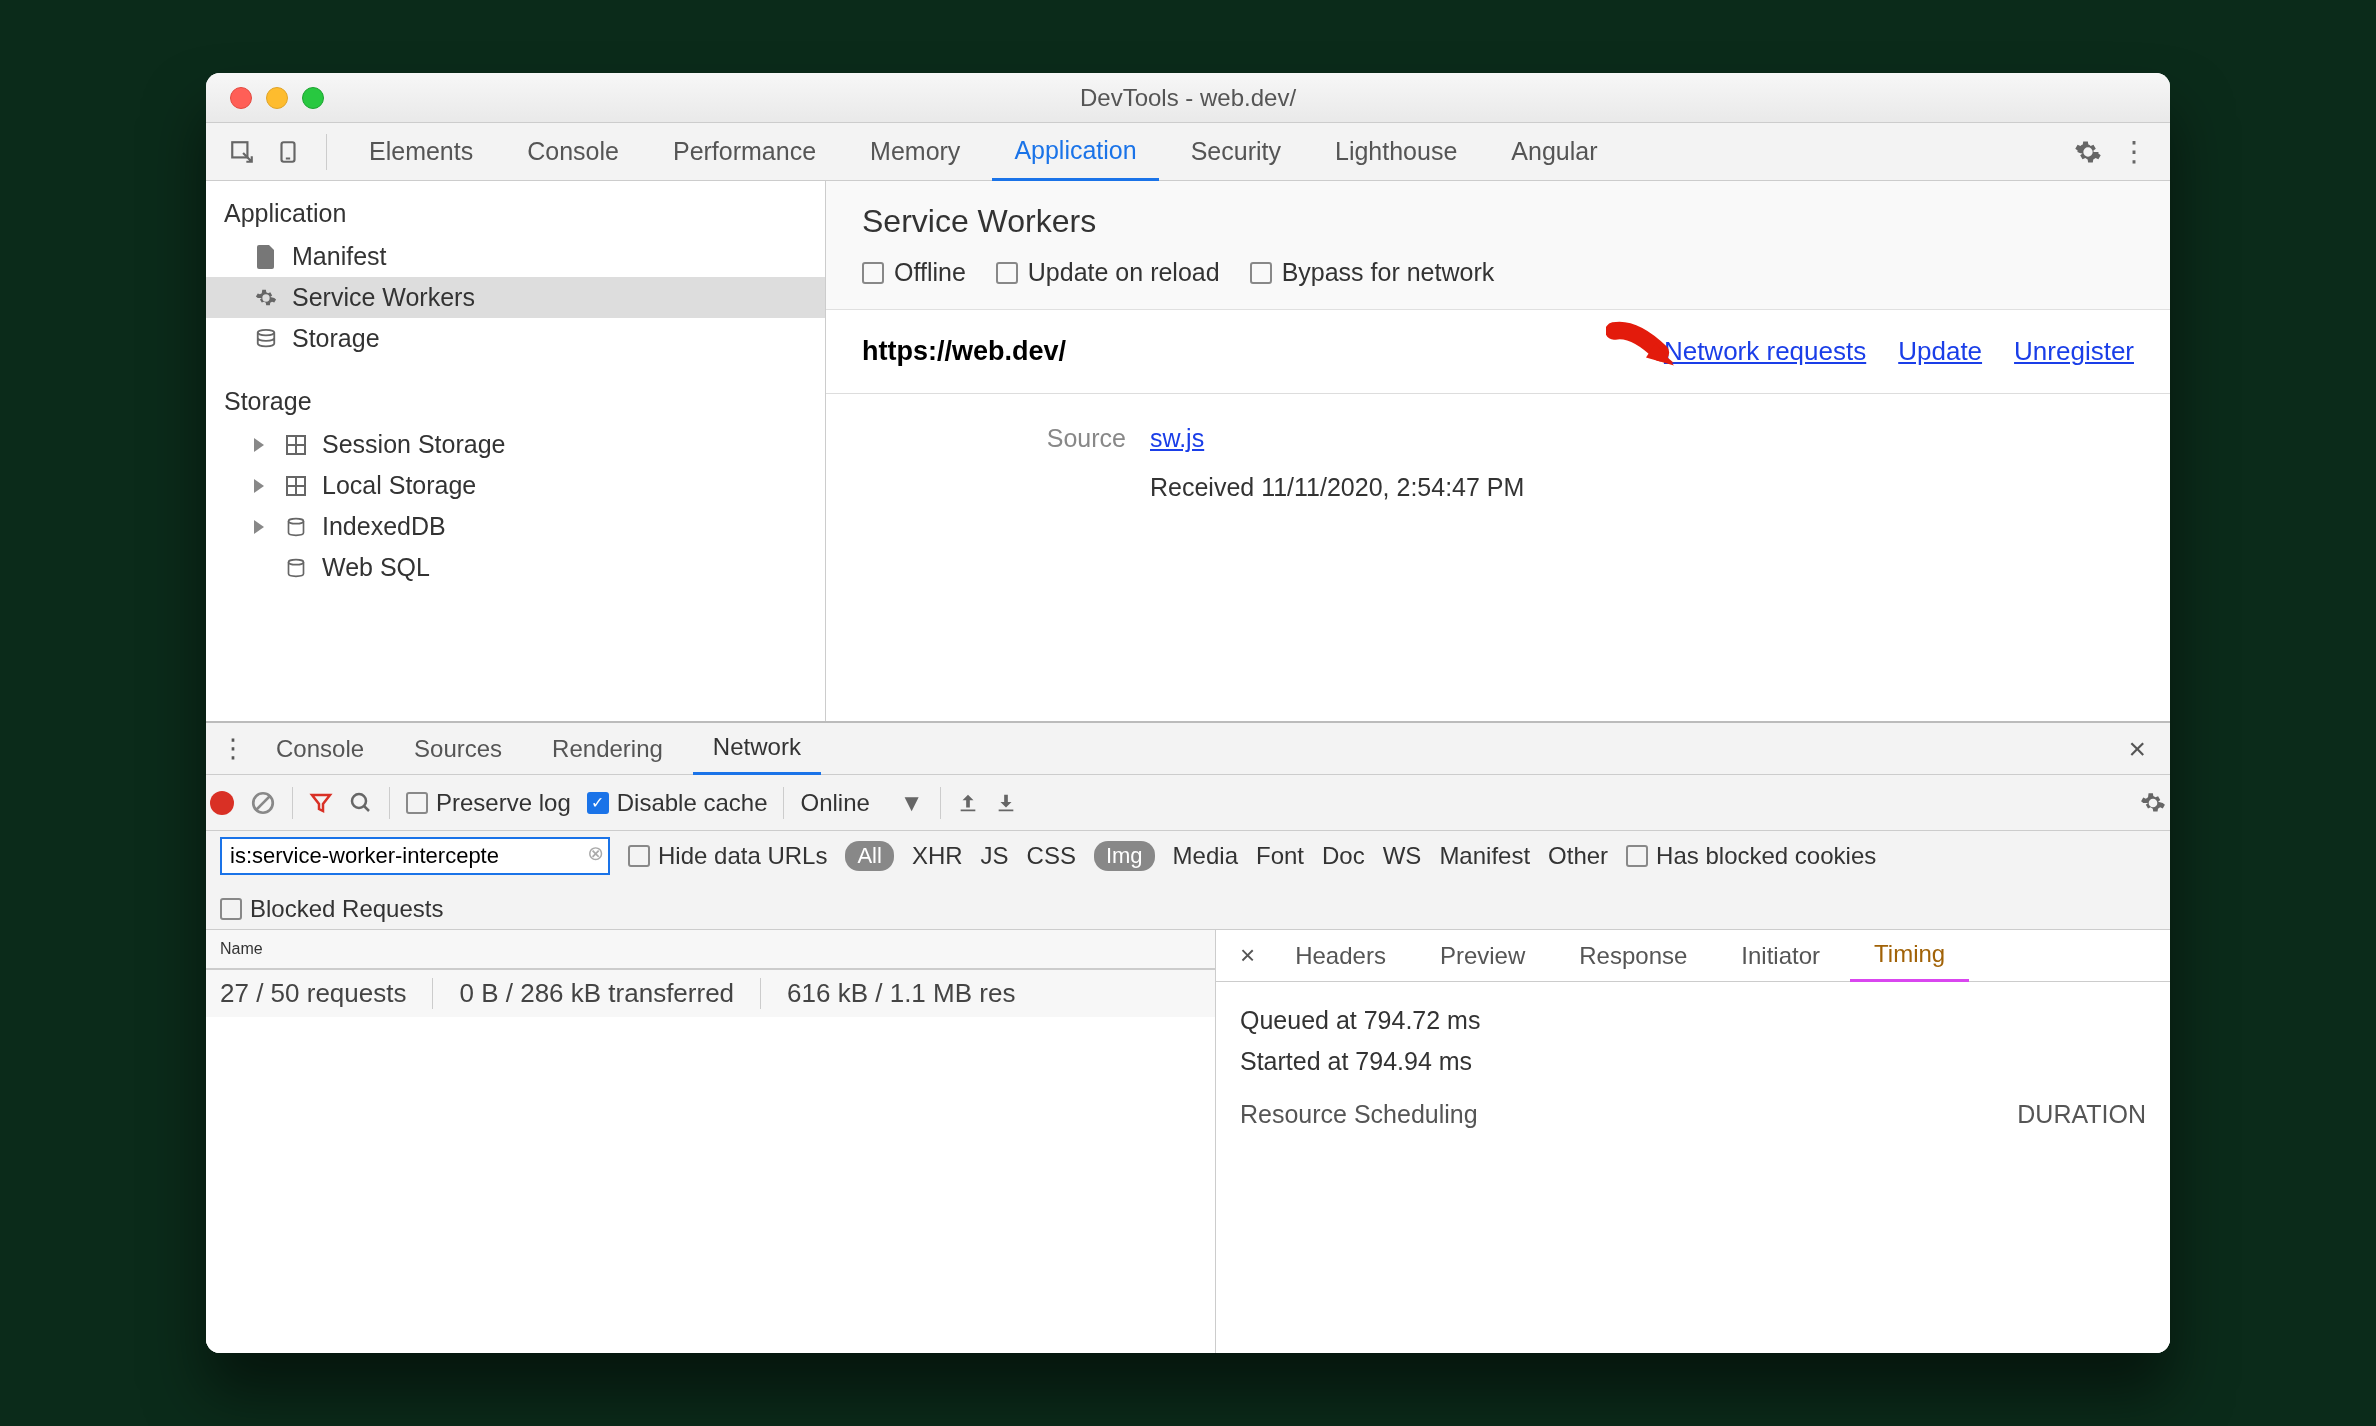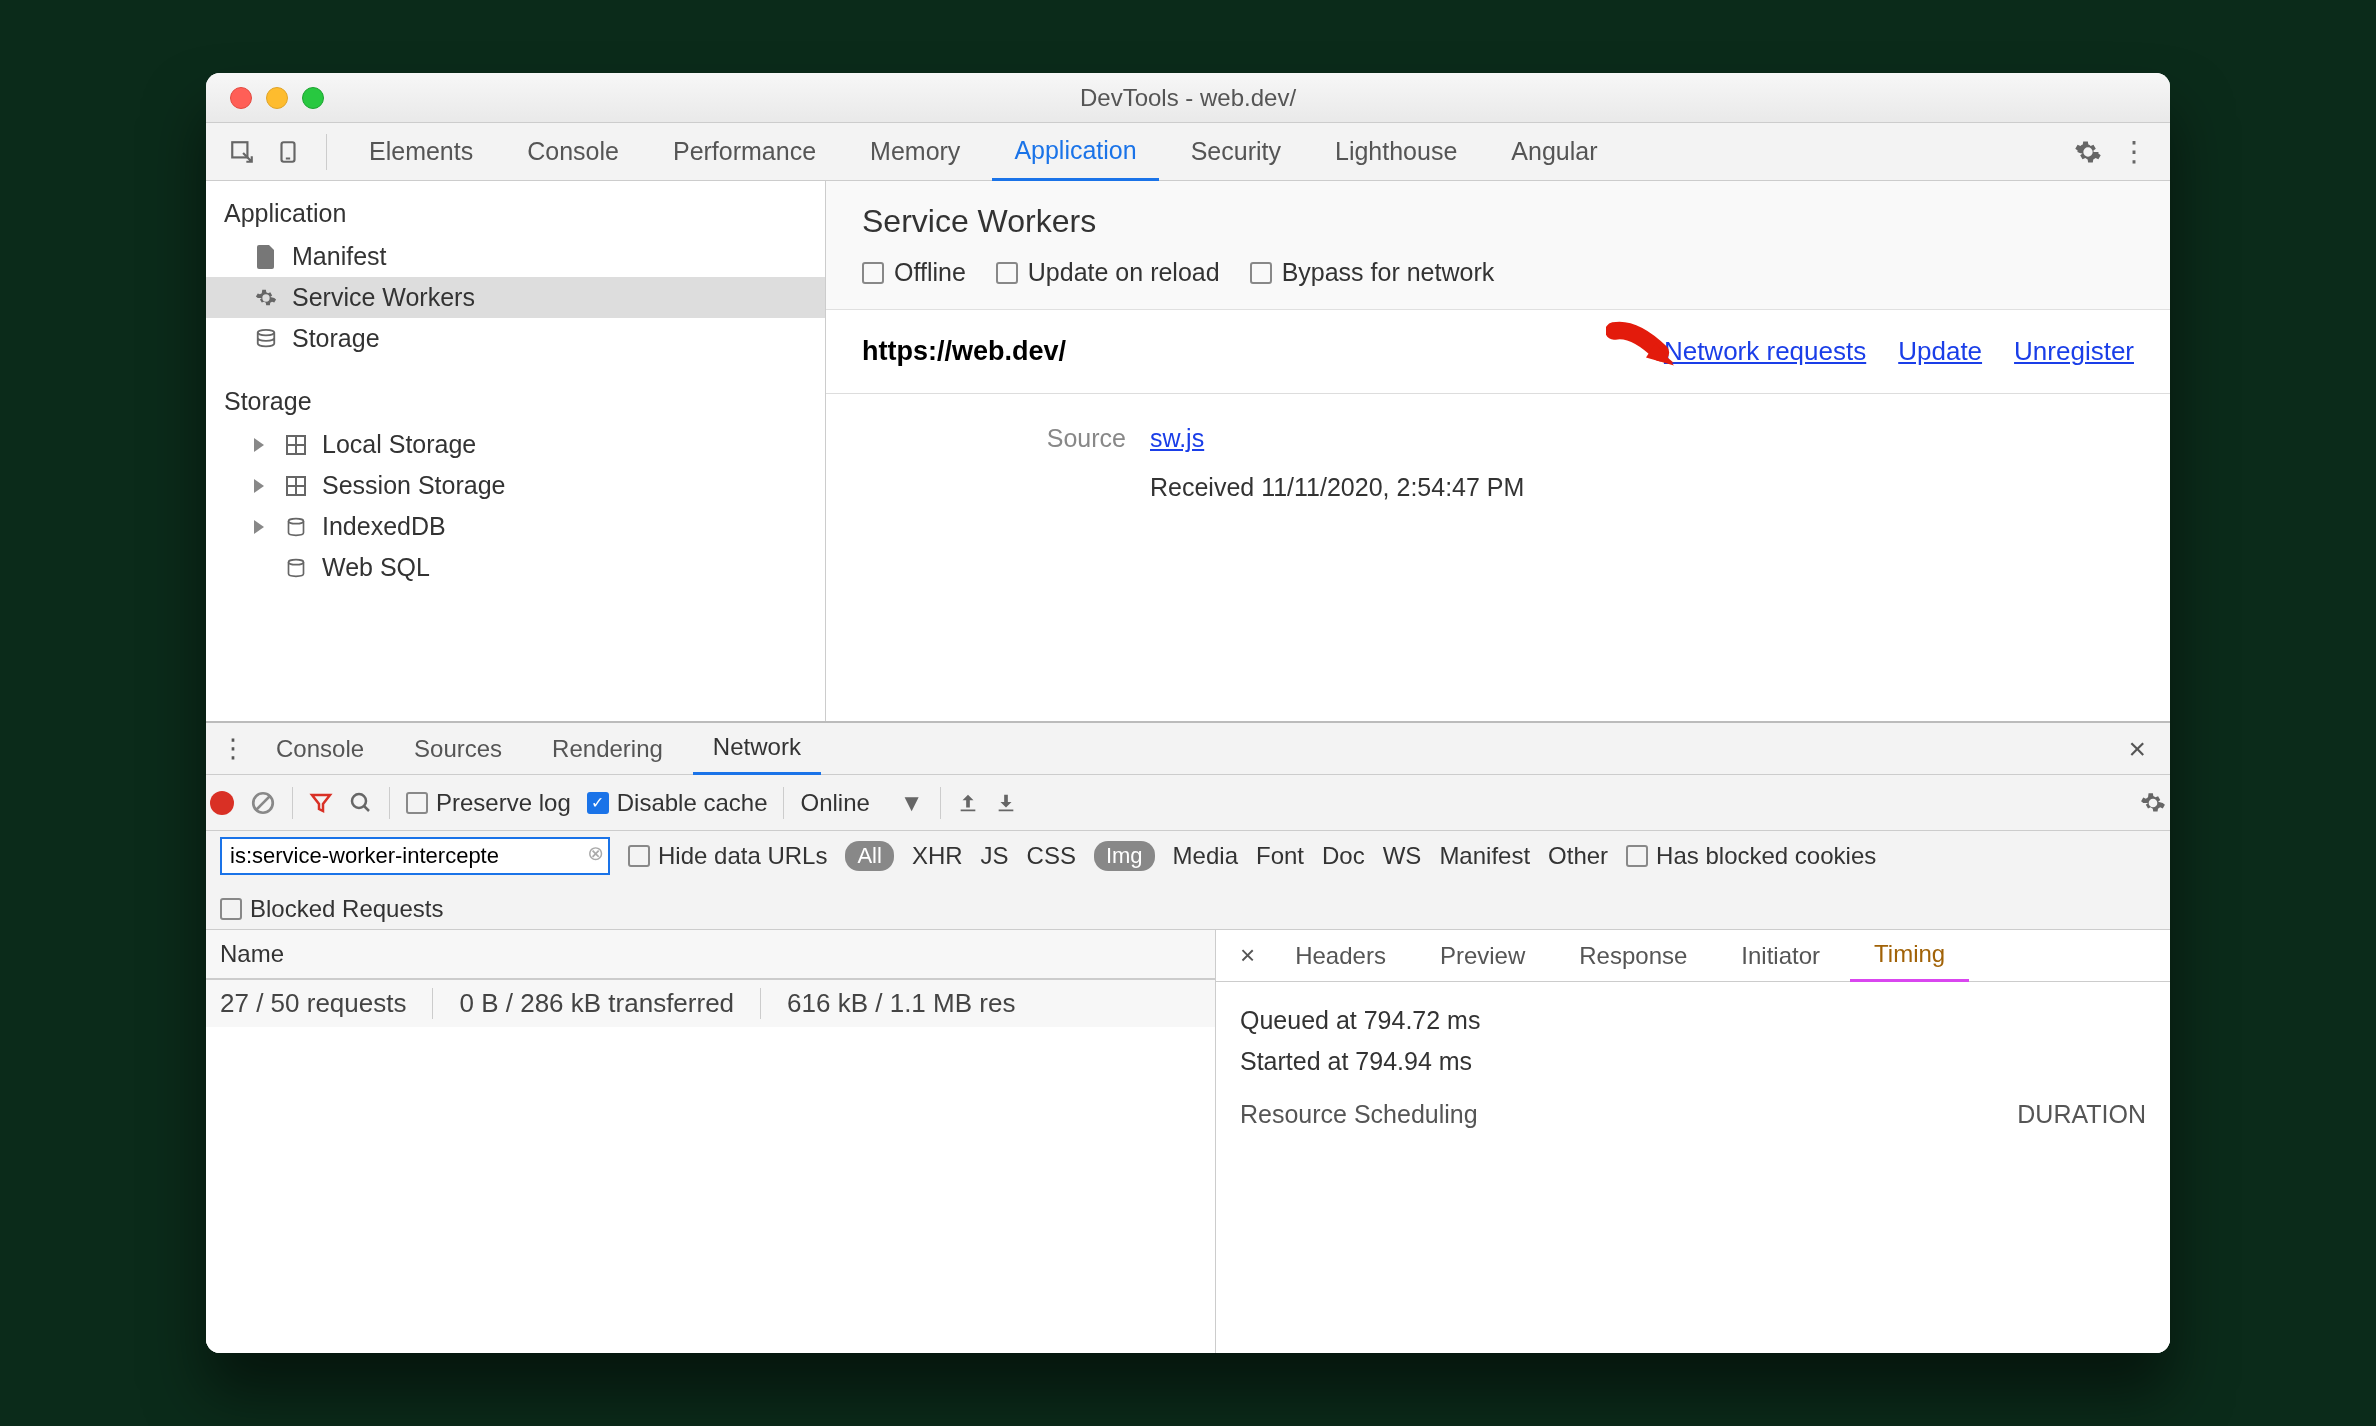--- a/index.html
+++ b/index.html
@@ -58,21 +58,21 @@
 .nettools .vsep { width:1px; height:32px; background:#ccc; }
 .nettools .chkbl { width:22px;height:22px; background:#1a73e8; border-radius:3px; display:inline-flex;align-items:center;justify-content:center;color:#fff;font-size:16px;}
 
 .filterbar { display:flex; align-items:center; padding:6px 14px; gap:18px; font-size:24px; color:#333; background:#f3f3f3; border-bottom:1px solid #ccc; flex-wrap:wrap; row-gap:10px;}
 .filterbar input { font-size:22px; padding:4px 8px; border:2px solid #1a73e8; background:#fff; width:390px; }
 .pill { background:#888; color:#fff; padding:2px 12px; border-radius:14px; font-size:22px;}
 .filterbar .opt { cursor:pointer; }
 
 .netbody { display:flex; flex:1; min-height:0; }
 .netlist { width: 1010px; border-right:1px solid #ccc; background:#fff; display:flex; flex-direction:column; }
-.netlist-head { padding:10px 14px; font-size:24px; color:#333; border-bottom:1px solid #ccc; background:#f7f7f7;}
+.netlist-head { padding:10px 14px; font-size:16px; color:#333; border-bottom:1px solid #ccc; background:#f7f7f7;}
 .netlist-rows { flex:1; overflow:auto; }
 .netlist-rows .r { padding:6px 14px; font-size:24px; display:flex; gap:12px; align-items:center; border-bottom:1px solid #eee;}
 .netlist-rows .r .fic { width:20px;height:24px; border:1px solid #bbb; background:#fafafa; }
 .status { border-top:1px solid #ccc; padding:8px 14px; font-size:26px; color:#444; display:flex; gap:26px; background:#f7f7f7;}
 .status span+span { border-left:1px solid #ccc; padding-left:26px;}
 
 .detailpane { flex:1; background:#fff; display:flex; flex-direction:column; }
 .det-tabs { height:52px; display:flex; align-items:center; gap:6px; padding:0 14px; font-size:24px; color:#555; border-bottom:1px solid #ccc;}
 .det-tabs .x { font-size:26px; padding:0 10px; cursor:pointer;}
 .det-tabs .t { padding:0 24px; height:52px; display:flex; align-items:center;}
@@ -160,32 +160,32 @@
       <div class="side-section" style="margin-top:20px;">Storage</div>
       <div class="side-item">
         <span class="tri"></span>
         <span class="ic">
             <svg width="20" height="20" viewBox="0 0 20 20" fill="none" stroke="#666" stroke-width="2">
               <rect x="1" y="1" width="18" height="18"></rect>
               <line x1="1" y1="10" x2="19" y2="10"></line>
               <line x1="10" y1="1" x2="10" y2="19"></line>
             </svg>
           </span>
-        <span>Local Storage</span>
+        <span>Session Storage</span>
       </div>
       <div class="side-item">
         <span class="tri"></span>
         <span class="ic">
             <svg width="20" height="20" viewBox="0 0 20 20" fill="none" stroke="#666" stroke-width="2">
               <rect x="1" y="1" width="18" height="18"></rect>
               <line x1="1" y1="10" x2="19" y2="10"></line>
               <line x1="10" y1="1" x2="10" y2="19"></line>
             </svg>
           </span>
-        <span>Session Storage</span>
+        <span>Local Storage</span>
       </div>
       <div class="side-item">
         <span class="tri"></span>
         <span class="ic">
             <svg width="20" height="20" viewBox="0 0 24 24" fill="none" stroke="#666" stroke-width="2">
               <ellipse cx="12" cy="5" rx="9" ry="3"></ellipse>
               <path d="M3 5v14c0 1.7 4 3 9 3s9-1.3 9-3V5"></path>
             </svg>
           </span>
         <span>IndexedDB</span>

